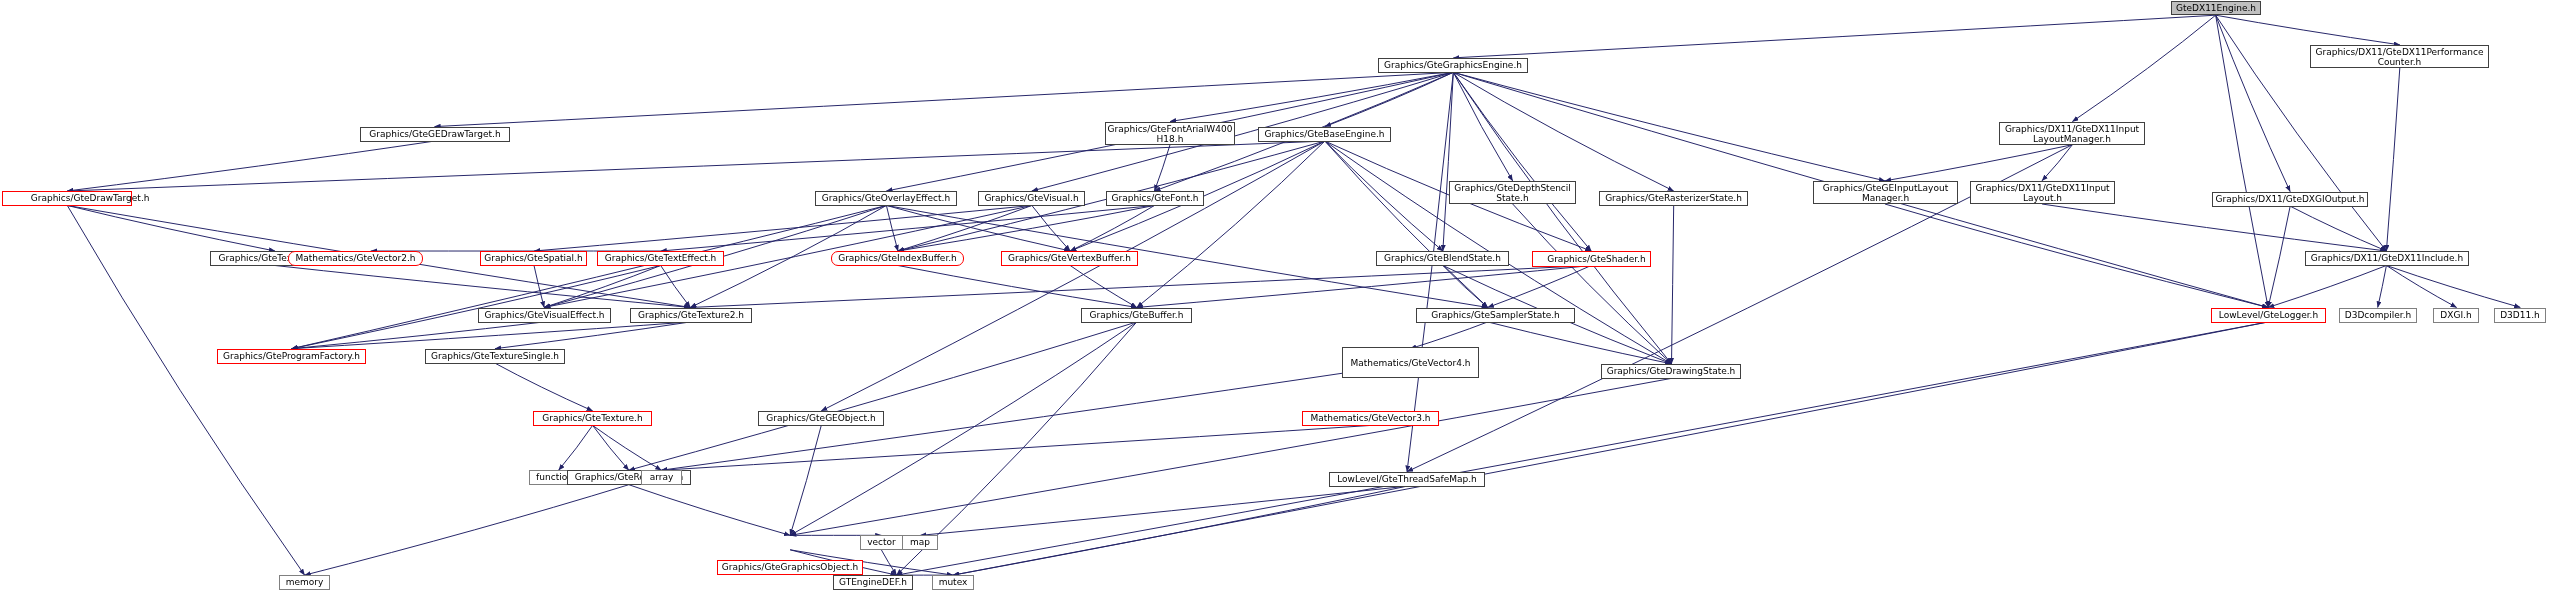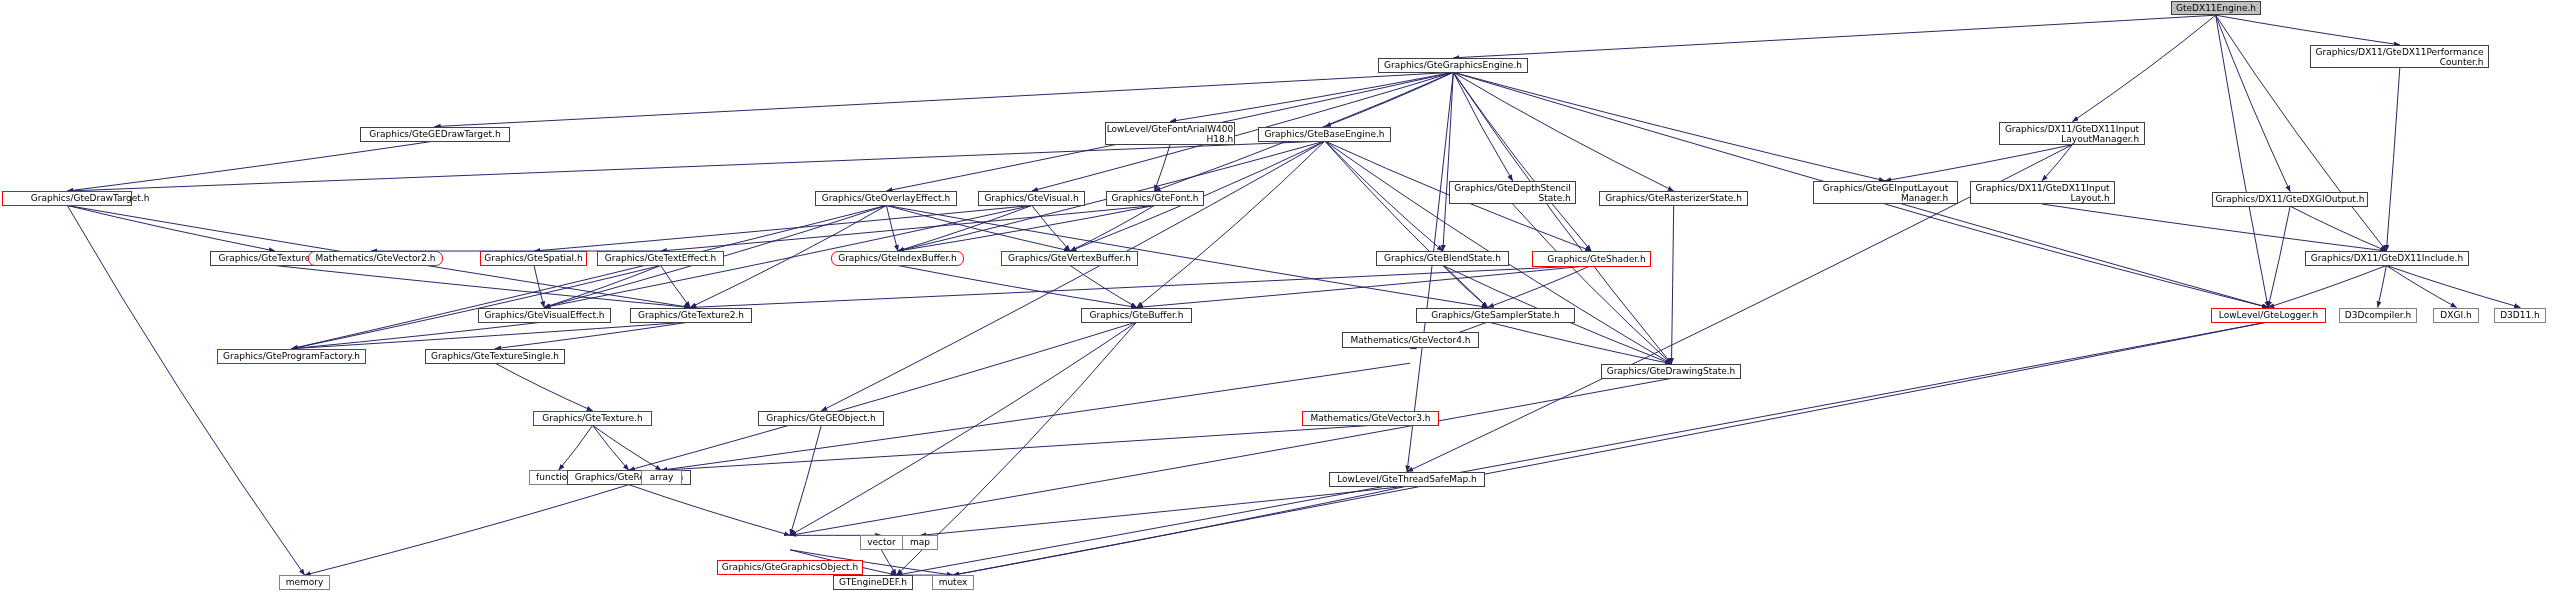--- a/index.html
+++ b/index.html
@@ -3,21 +3,21 @@
 <meta charset="utf-8">
 <style>
   html,body{margin:0;padding:0;background:#ffffff;}
   body{font-family:"DejaVu Sans","Liberation Sans",sans-serif;}
   #graph{position:relative;width:2576px;height:599px;background:#ffffff;overflow:hidden;}
   #edges{position:absolute;left:0;top:0;width:2576px;height:599px;pointer-events:none;}
   .node{
     position:absolute;
     box-sizing:border-box;
     display:flex;align-items:center;justify-content:center;
-    text-align:right;
+    text-align:center;
     font-size:9px;
     line-height:10px;
     color:#000000;
     background:#ffffff;
     border:0.7px solid #000000;
     white-space:pre-line;
     padding:0 2.2px;
     cursor:pointer;
   }
   .node.root{background:#bfbfbf;border:0.7px solid #404040;}
@@ -137,57 +137,57 @@
         <path d="M1092,760 Q1193.475,777.5 1317,795" marker-end="url(#arrow)"></path>
         <path d="M1218,760 Q1227.471,777.5 1239,795" marker-end="url(#arrow)"></path>
         <path d="M1239,795 Q1274.178,795 1317,795" marker-end="url(#arrow)"></path>
       </g>
   </svg>
 <div class="node root" style="left: 2171px; top: 0.7px; width: 90px; height: 14.5px;">GteDX11Engine.h</div>
     <div class="node dark" style="left: 2310px; top: 45px; width: 179px; height: 23px;">Graphics/DX11/GteDX11Performance
 Counter.h</div>
     <div class="node dark" style="left: 1378px; top: 58px; width: 150px; height: 14.5px;">Graphics/GteGraphicsEngine.h</div>
     <div class="node dark" style="left: 360px; top: 127px; width: 150px; height: 14.5px;">Graphics/GteGEDrawTarget.h</div>
-    <div class="node dark" style="left: 1105px; top: 122px; width: 130px; height: 23px;">LowLevel/GteFontArialW400
+    <div class="node dark" style="left: 1105px; top: 122px; width: 130px; height: 23px;">Graphics/GteFontArialW400
 H18.h</div>
     <div class="node dark" style="left: 1258px; top: 127px; width: 133px; height: 14.5px;">Graphics/GteBaseEngine.h</div>
     <div class="node dark" style="left: 1999px; top: 122px; width: 146px; height: 23px;">Graphics/DX11/GteDX11Input
 LayoutManager.h</div>
     <div class="node redbox" style="left: 2.2px; top: 191px; width: 130px; height: 14.5px; padding-left: 48px;">Graphics/GteDrawTarget.h</div>
     <div class="node dark" style="left: 815px; top: 191px; width: 142px; height: 14.5px;">Graphics/GteOverlayEffect.h</div>
     <div class="node dark" style="left: 978px; top: 191px; width: 107px; height: 14.5px;">Graphics/GteVisual.h</div>
     <div class="node dark" style="left: 1106px; top: 191px; width: 98px; height: 14.5px;">Graphics/GteFont.h</div>
     <div class="node dark" style="left: 1449px; top: 181px; width: 127px; height: 23px;">Graphics/GteDepthStencil
 State.h</div>
     <div class="node dark" style="left: 1599px; top: 191px; width: 149px; height: 14.5px;">Graphics/GteRasterizerState.h</div>
     <div class="node dark" style="left: 1813px; top: 181px; width: 145px; height: 23px;">Graphics/GteGEInputLayout
 Manager.h</div>
     <div class="node dark" style="left: 1970px; top: 181px; width: 145px; height: 23px;">Graphics/DX11/GteDX11Input
 Layout.h</div>
     <div class="node dark" style="left: 2212px; top: 192px; width: 156px; height: 14.5px;">Graphics/DX11/GteDXGIOutput.h</div>
     <div class="node dark" style="left: 210px; top: 251px; width: 130px; height: 14.5px;">Graphics/GteTextureDS.h</div>
-    <div class="node redbox" style="left: 308px; top: 251px; width: 135px; height: 14.5px; border-radius: 7px;">Mathematics/GteVector2.h</div>
+    <div class="node redbox" style="left: 288px; top: 251px; width: 135px; height: 14.5px; border-radius: 7px;">Mathematics/GteVector2.h</div>
     <div class="node redbox" style="left: 480px; top: 251px; width: 107px; height: 14.5px;">Graphics/GteSpatial.h</div>
     <div class="node redbox" style="left: 597px; top: 251px; width: 127px; height: 14.5px;">Graphics/GteTextEffect.h</div>
     <div class="node redbox" style="left: 831px; top: 251px; width: 133px; height: 14.5px; border-radius: 7px;">Graphics/GteIndexBuffer.h</div>
     <div class="node redbox" style="left: 1001px; top: 251px; width: 137px; height: 14.5px;">Graphics/GteVertexBuffer.h</div>
     <div class="node dark" style="left: 1376px; top: 251px; width: 133px; height: 14.5px;">Graphics/GteBlendState.h</div>
     <div class="node redbox" style="left: 1532px; top: 251px; width: 119px; height: 16px; padding-left: 12px;">Graphics/GteShader.h</div>
     <div class="node dark" style="left: 2305px; top: 251px; width: 164px; height: 14.5px;">Graphics/DX11/GteDX11Include.h</div>
     <div class="node dark" style="left: 478px; top: 308px; width: 133px; height: 14.5px;">Graphics/GteVisualEffect.h</div>
     <div class="node dark" style="left: 630px; top: 308px; width: 122px; height: 14.5px;">Graphics/GteTexture2.h</div>
     <div class="node dark" style="left: 1081px; top: 308px; width: 111px; height: 14.5px;">Graphics/GteBuffer.h</div>
     <div class="node dark" style="left: 1416px; top: 308px; width: 159px; height: 14.5px;">Graphics/GteSamplerState.h</div>
     <div class="node redbox" style="left: 2211px; top: 308px; width: 115px; height: 14.5px;">LowLevel/GteLogger.h</div>
     <div class="node grayborder" style="left: 2339px; top: 308px; width: 78px; height: 14.5px;">D3Dcompiler.h</div>
     <div class="node grayborder" style="left: 2433px; top: 308px; width: 46px; height: 14.5px;">DXGI.h</div>
     <div class="node grayborder" style="left: 2494px; top: 308px; width: 52px; height: 14.5px;">D3D11.h</div>
     <div class="node redbox" style="left: 217px; top: 349px; width: 149px; height: 14.5px;">Graphics/GteProgramFactory.h</div>
     <div class="node dark" style="left: 425px; top: 349px; width: 140px; height: 14.5px;">Graphics/GteTextureSingle.h</div>
-    <div class="node dark" style="left: 1342px; top: 332px; width: 137px; height: 16px;">Mathematics/GteVector4.h</div>
+    <div class="node dark" style="left: 1342px; top: 347px; width: 137px; height: 31px;">Mathematics/GteVector4.h</div>
     <div class="node dark" style="left: 1601px; top: 364px; width: 140px; height: 14.5px;">Graphics/GteDrawingState.h</div>
     <div class="node dark" style="left: 758px; top: 411px; width: 126px; height: 14.5px;">Graphics/GteGEObject.h</div>
     <div class="node redbox" style="left: 533px; top: 411px; width: 119px; height: 14.5px;">Graphics/GteTexture.h</div>
     <div class="node redbox" style="left: 1302px; top: 411px; width: 137px; height: 14.5px;">Mathematics/GteVector3.h</div>
     <div class="node dark" style="left: 1329px; top: 472px; width: 156px; height: 14.5px;">LowLevel/GteThreadSafeMap.h</div>
     <div class="node grayborder" style="left: 529px; top: 470px; width: 59px; height: 14.5px;">functional</div>
     <div class="node dark" style="left: 567px; top: 470px; width: 124px; height: 14.5px;">Graphics/GteResource.h</div>
     <div class="node grayborder" style="left: 641px; top: 470px; width: 41px; height: 14.5px;">array</div>
     <div class="node redbox" style="left: 717px; top: 535px; width: 146px; height: 14.5px; margin-top: 25px;">Graphics/GteGraphicsObject.h</div>
     <div class="node grayborder" style="left: 860px; top: 535px; width: 43px; height: 14.5px;">vector</div>

